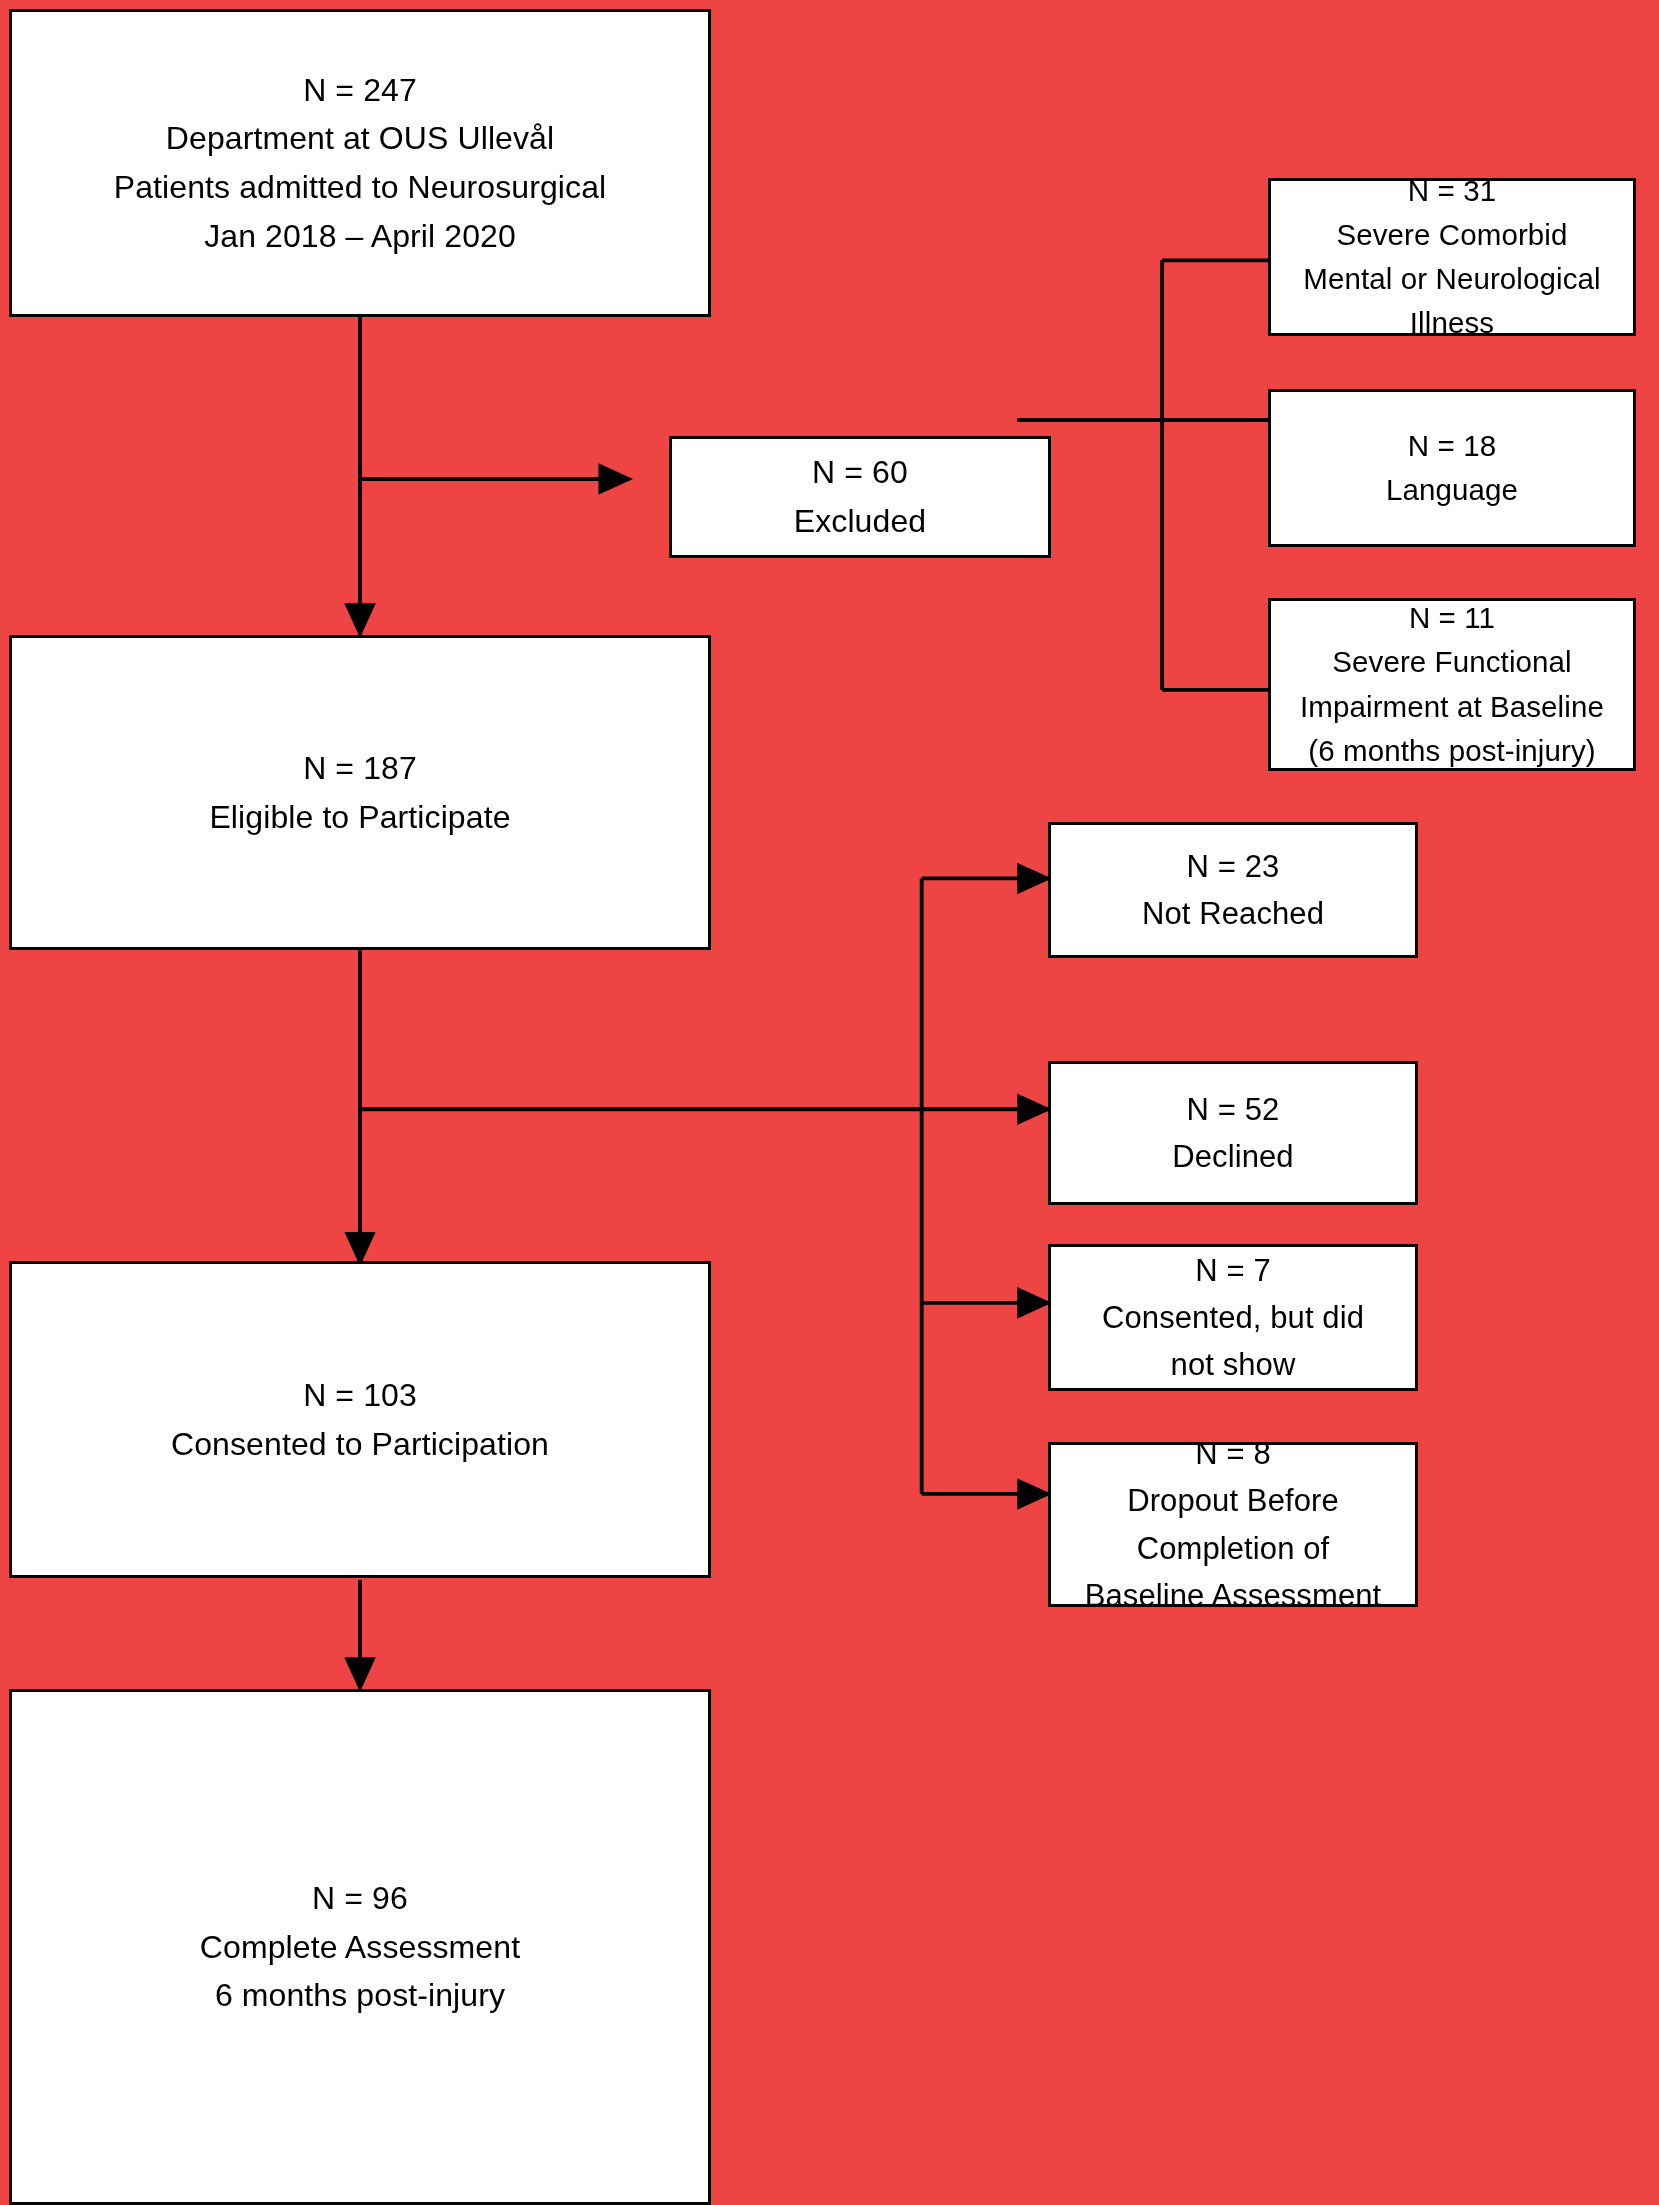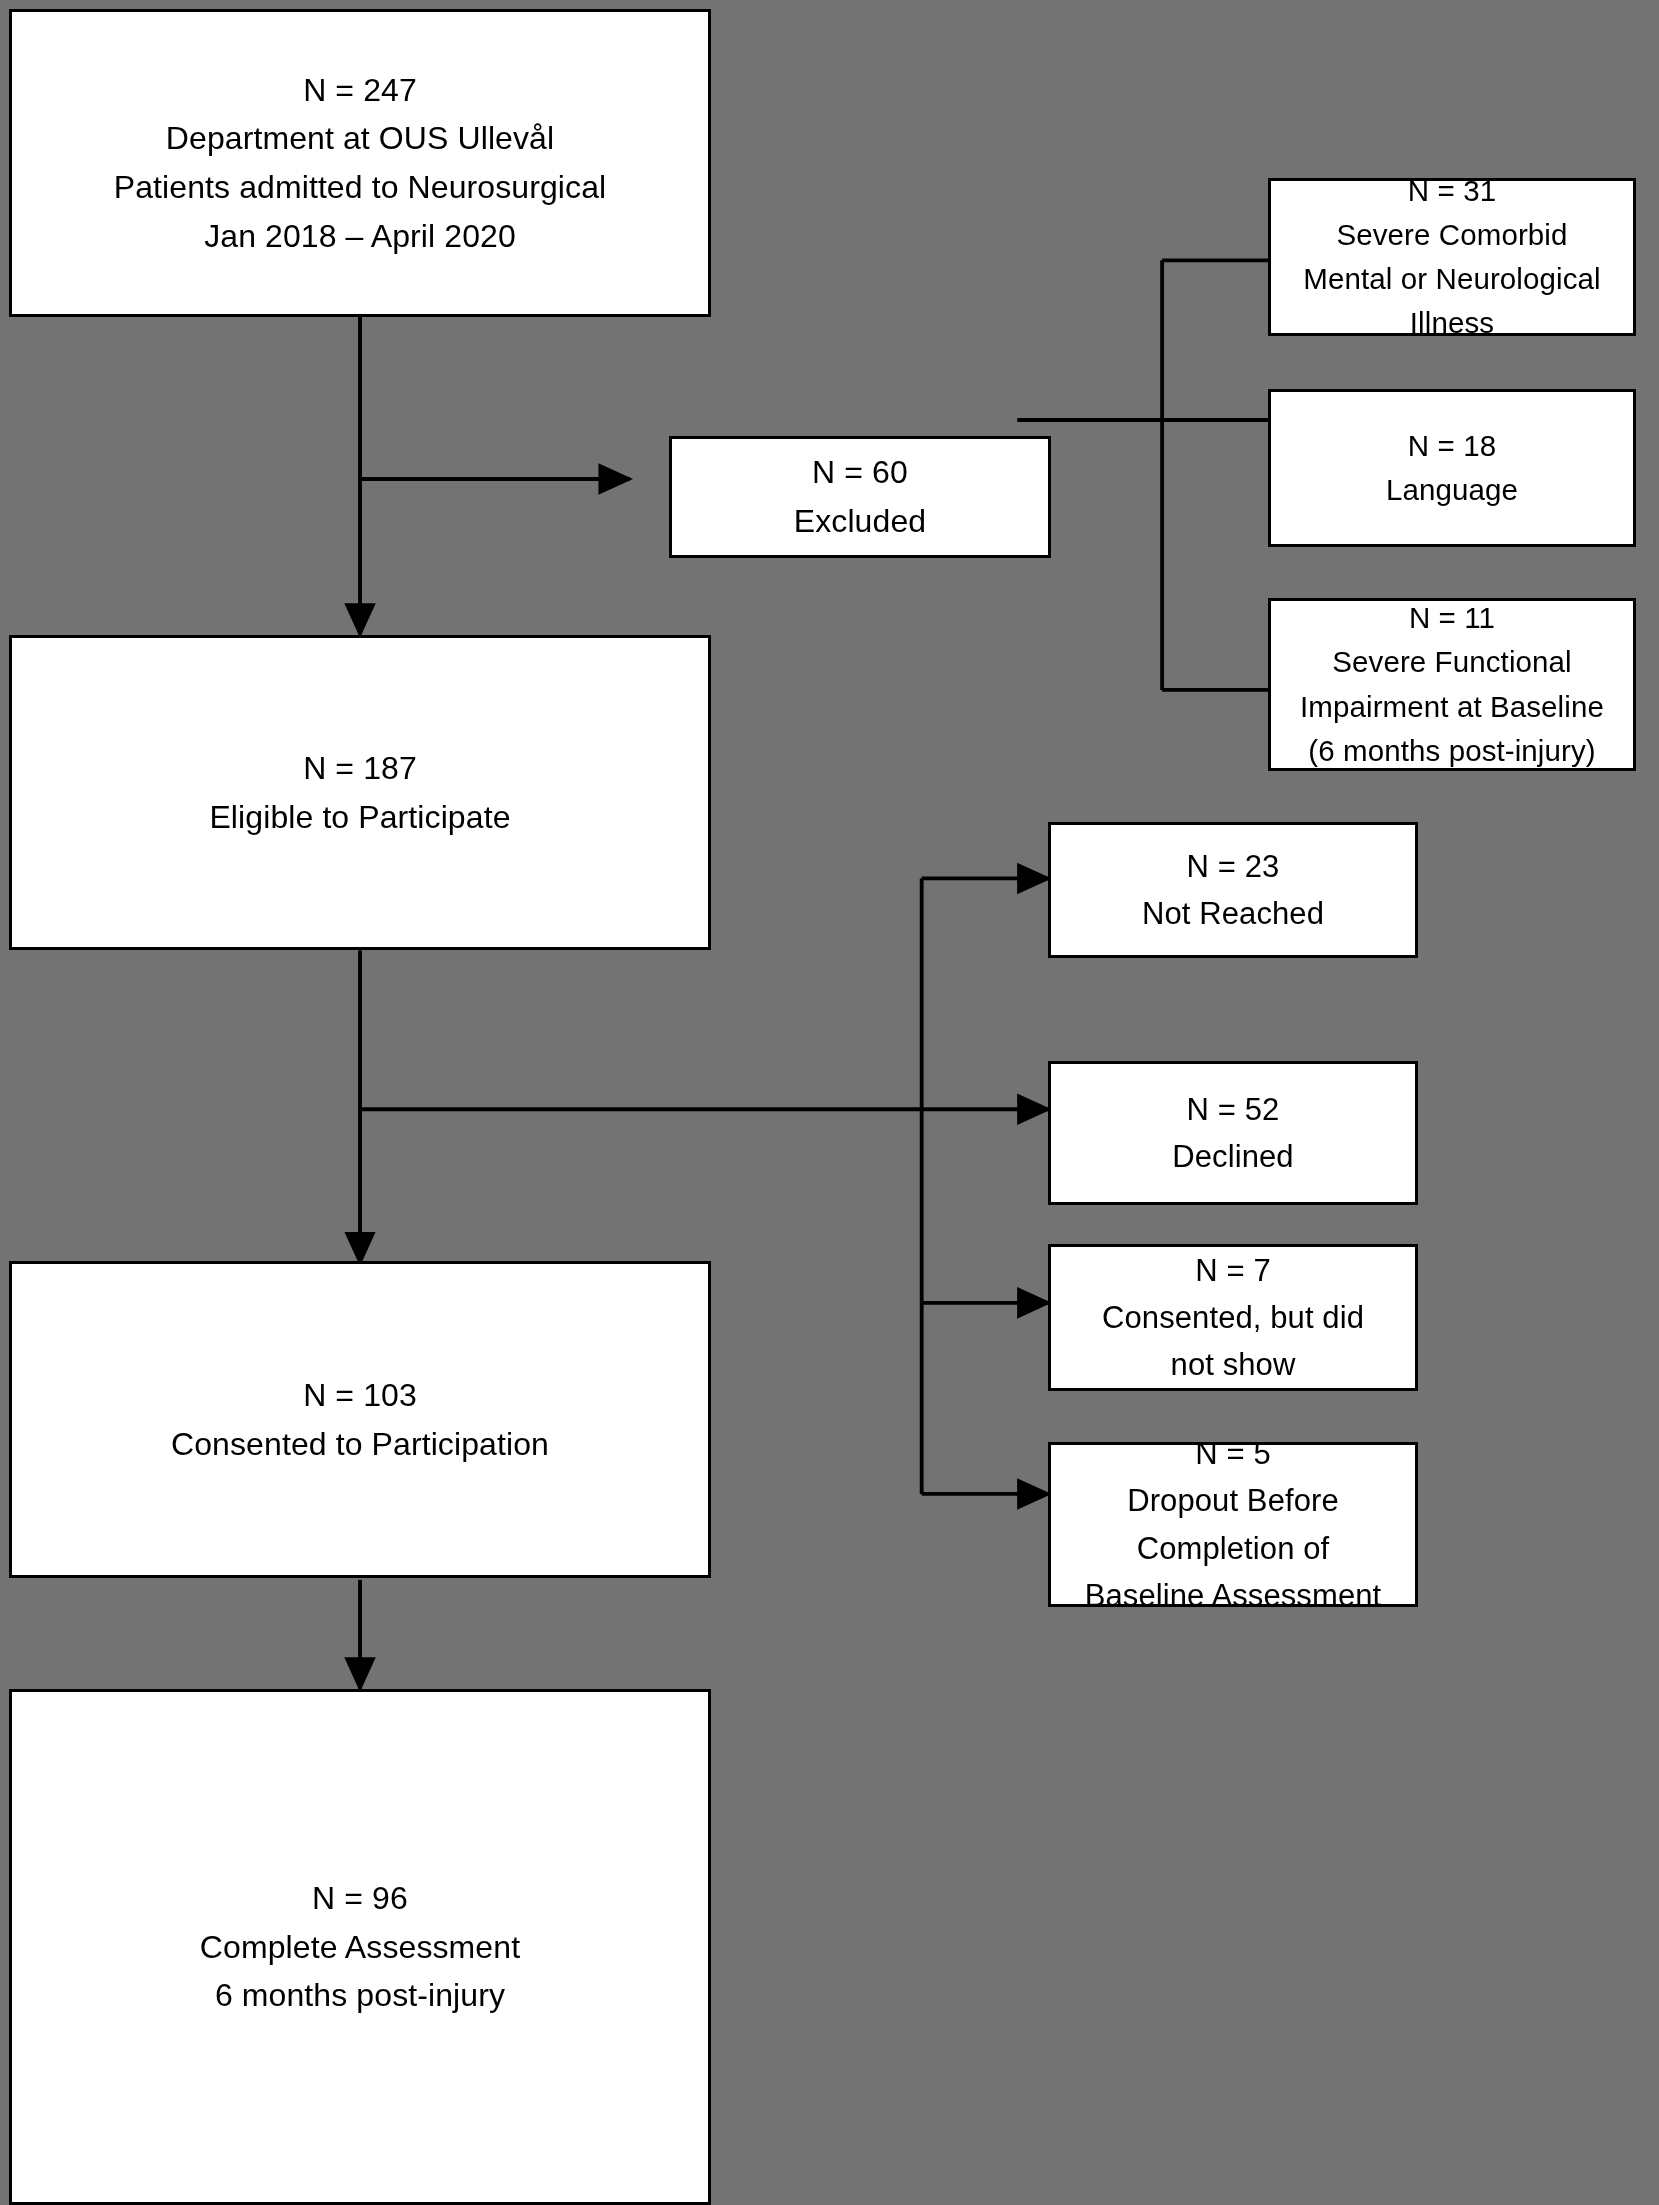--- a/index.html
+++ b/index.html
@@ -7,21 +7,21 @@
     padding: 0;
     background: #ffffff;
   }
   body {
     font-family: "Liberation Sans", sans-serif;
   }
   #flow-root {
     position: relative;
     width: 1660px;
     height: 2205px;
-    background: #737373;
+    background: #ef4444;
     overflow: hidden;
   }
   svg.flow-svg {
     position: absolute;
     top: 0;
     left: 0;
     width: 1660px;
     height: 2205px;
     display: block;
   }
@@ -164,21 +164,21 @@
   <div class="node-box fs-mid" style="left:1048px; top:1244px; width:370px; height:147px;">
     <div class="node-lines">
       <span class="node-line">N = 7</span>
       <span class="node-line">Consented, but did</span>
       <span class="node-line">not show</span>
     </div>
   </div>
 
   <div class="node-box fs-mid" style="left:1048px; top:1442px; width:370px; height:165px;">
     <div class="node-lines">
-      <span class="node-line">N = 5</span>
+      <span class="node-line">N = 8</span>
       <span class="node-line">Dropout Before</span>
       <span class="node-line">Completion of</span>
       <span class="node-line">Baseline Assessment</span>
     </div>
   </div>
 
   <div class="node-box fs-big" style="left:9px; top:1229px; width:702px; height:317px;margin-top:32px;">
     <div class="node-lines">
       <span class="node-line">N = 103</span>
       <span class="node-line">Consented to Participation</span>

